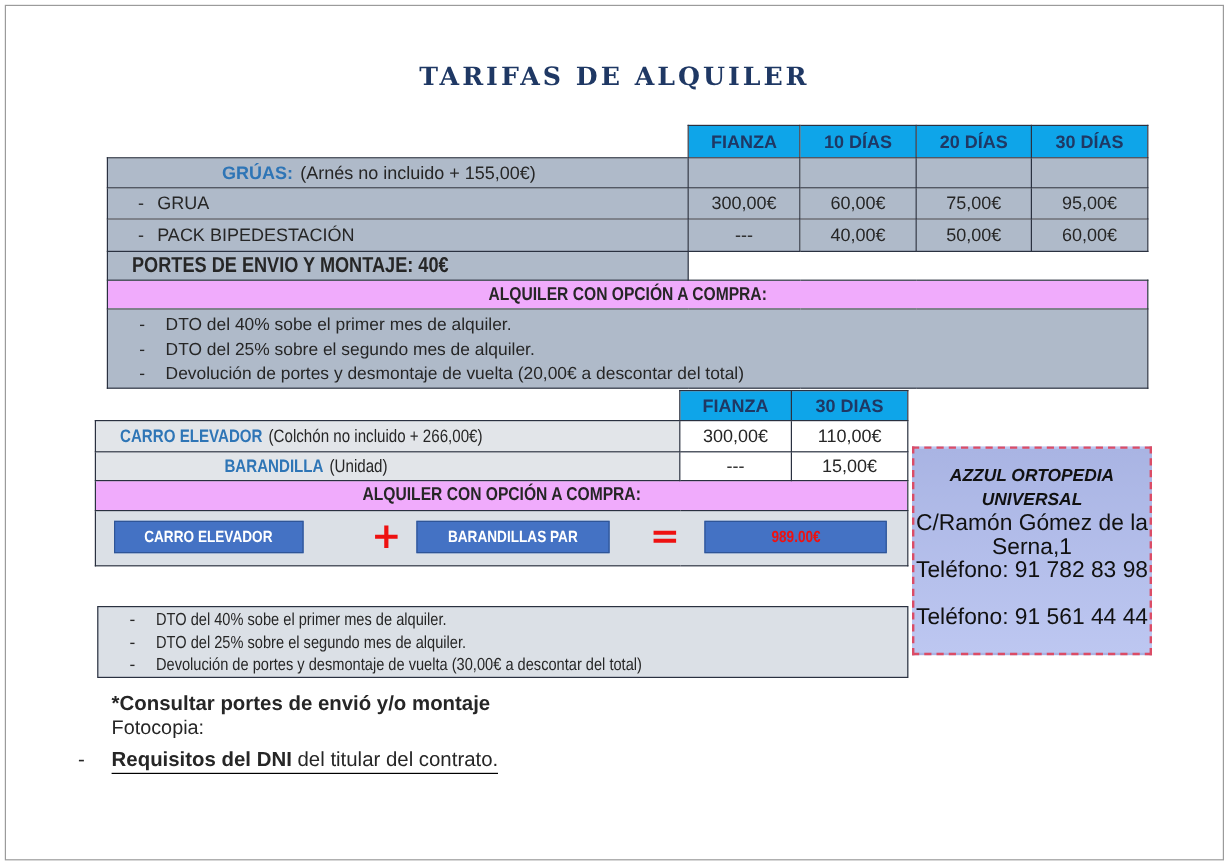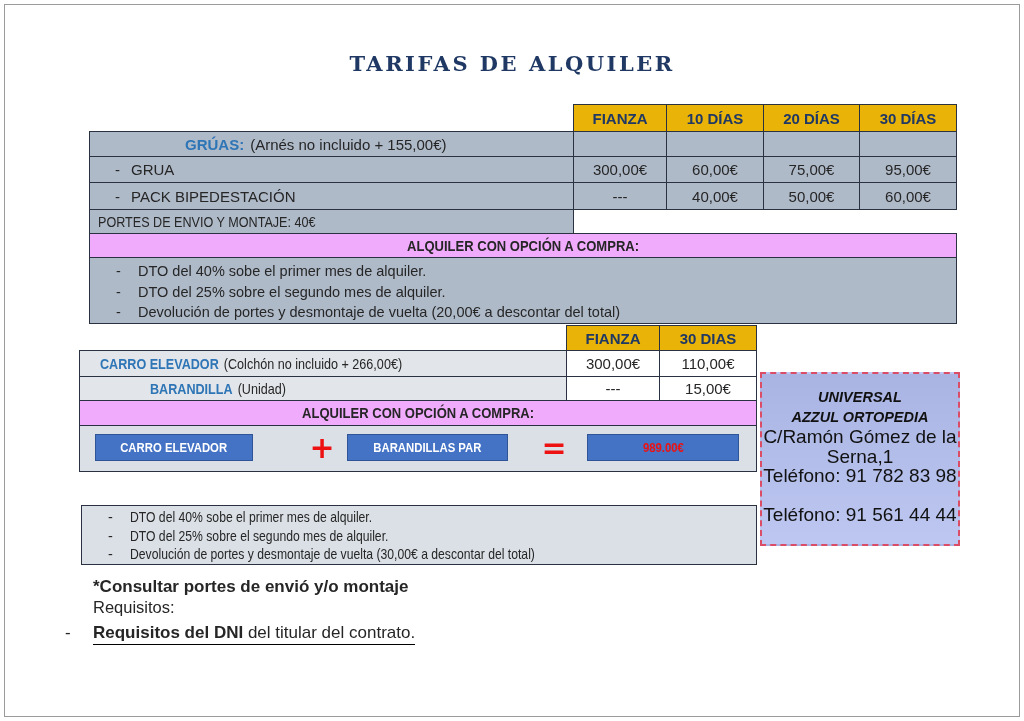--- a/index.html
+++ b/index.html
@@ -6,45 +6,45 @@
     font-family:"Liberation Sans",sans-serif;color:#262626;-webkit-font-smoothing:antialiased;}
   .page{position:absolute;left:4px;top:4px;width:1014px;height:711px;border:1px solid var(--page_border);background:#fff;}
 
   .title{position:absolute;left:0;top:46px;width:100%;text-align:center;
     font-family:"DejaVu Serif",serif;font-weight:700;font-size:21px;letter-spacing:2.5px;
     color:var(--navy);}
 
   table{border-collapse:collapse;table-layout:fixed;}
   td,th{border:1.5px solid var(--line);padding:0;vertical-align:middle;font-size:15px;overflow:hidden;white-space:nowrap;}
   td.blank{border:none;background:#fff;}
-  th{background:#eab308;color:var(--navy);font-weight:700;text-align:center;}
+  th{background:#0ea5e9;color:var(--navy);font-weight:700;text-align:center;}
   .fill1{background:var(--fill1);}
   .fill2{background:var(--fill2);}
   .fill3{background:var(--fill3);}
   .val{text-align:center;}
 
   .t1{position:absolute;left:84px;top:99px;}
   .t2{position:absolute;left:74px;top:320px;}
 
   .sec-label{color:var(--blue);font-weight:700;margin-left:31px;}
   .pad-sec{padding-left:64px;}
   .note{margin-left:6px;}
   .row-dash{display:inline-block;margin-left:25px;width:16px;}
   .cn{display:inline-block;transform:scaleX(0.84);transform-origin:0 50%;}
   .cnc{display:inline-block;transform:scaleX(0.84);transform-origin:50% 50%;}
-  .portes{font-weight:400;font-size:15px;padding-left:8px;}
+  .portes{font-weight:700;font-size:18px;padding-left:20px;}
   .compra{text-align:center;font-weight:700;font-size:15.5px;background:#f0abfc;}
 
   .bullets{padding-top:3px;}
   .bullet{display:flex;line-height:20.5px;font-size:14.5px;white-space:nowrap;}
   .b-dash{margin-left:26px;width:22px;flex:none;}
 
   .t2 .lbl{color:var(--blue);font-weight:700;}
   .pad-carro{padding-left:20px;}
-  .pad-bar{padding-left:70px;}
+  .pad-bar{padding-left:107px;}
 
   .formula{position:relative;height:45px;}
   .fbtn{position:absolute;top:8px;height:27px;background:var(--btn);border:1.5px solid var(--btn_border);
     box-sizing:border-box;display:flex;align-items:center;justify-content:center;
     color:#fff;font-weight:700;font-size:13.5px;}
   .fop{position:absolute;top:3px;width:44px;text-align:center;color:var(--red);
     font-weight:900;font-size:30px;font-family:"DejaVu Sans",sans-serif;line-height:38px;}
   .fresult{color:var(--red);}
 
   .dto2{position:absolute;left:76px;top:500px;width:676px;height:60px;
@@ -198,28 +198,28 @@
         <span class="b-dash">-</span>
         <span class="cn">DTO del 25% sobre el segundo mes de alquiler.</span>
       </div>
     <div class="bullet">
         <span class="b-dash">-</span>
         <span class="cn">Devolución de portes y desmontaje de vuelta (30,00€ a descontar del total)</span>
       </div>
   </div>
 
   <div class="contact">
+    <div class="bname">AZZUL ORTOPEDIA</div>
     <div class="bname">UNIVERSAL</div>
-    <div class="bname">AZZUL ORTOPEDIA</div>
     <div class="bline">C/Ramón Gómez de la Serna,1</div>
     <div class="bline">Teléfono: 91 782 83 98</div>
     <div class="bgap"></div>
     <div class="bline">Teléfono: 91 561 44 44</div>
   </div>
 
   <div class="foot-note">*Consultar portes de envió y/o montaje</div>
-  <div class="foot-req">Requisitos:</div>
+  <div class="foot-req">Fotocopia:</div>
   <div class="foot-dni">
     <span class="dni-dash">-</span>
     <span class="underline"><b>Requisitos del DNI</b><span> del titular del contrato.</span></span>
   </div>
 
 </div>
 
 </body></html>

